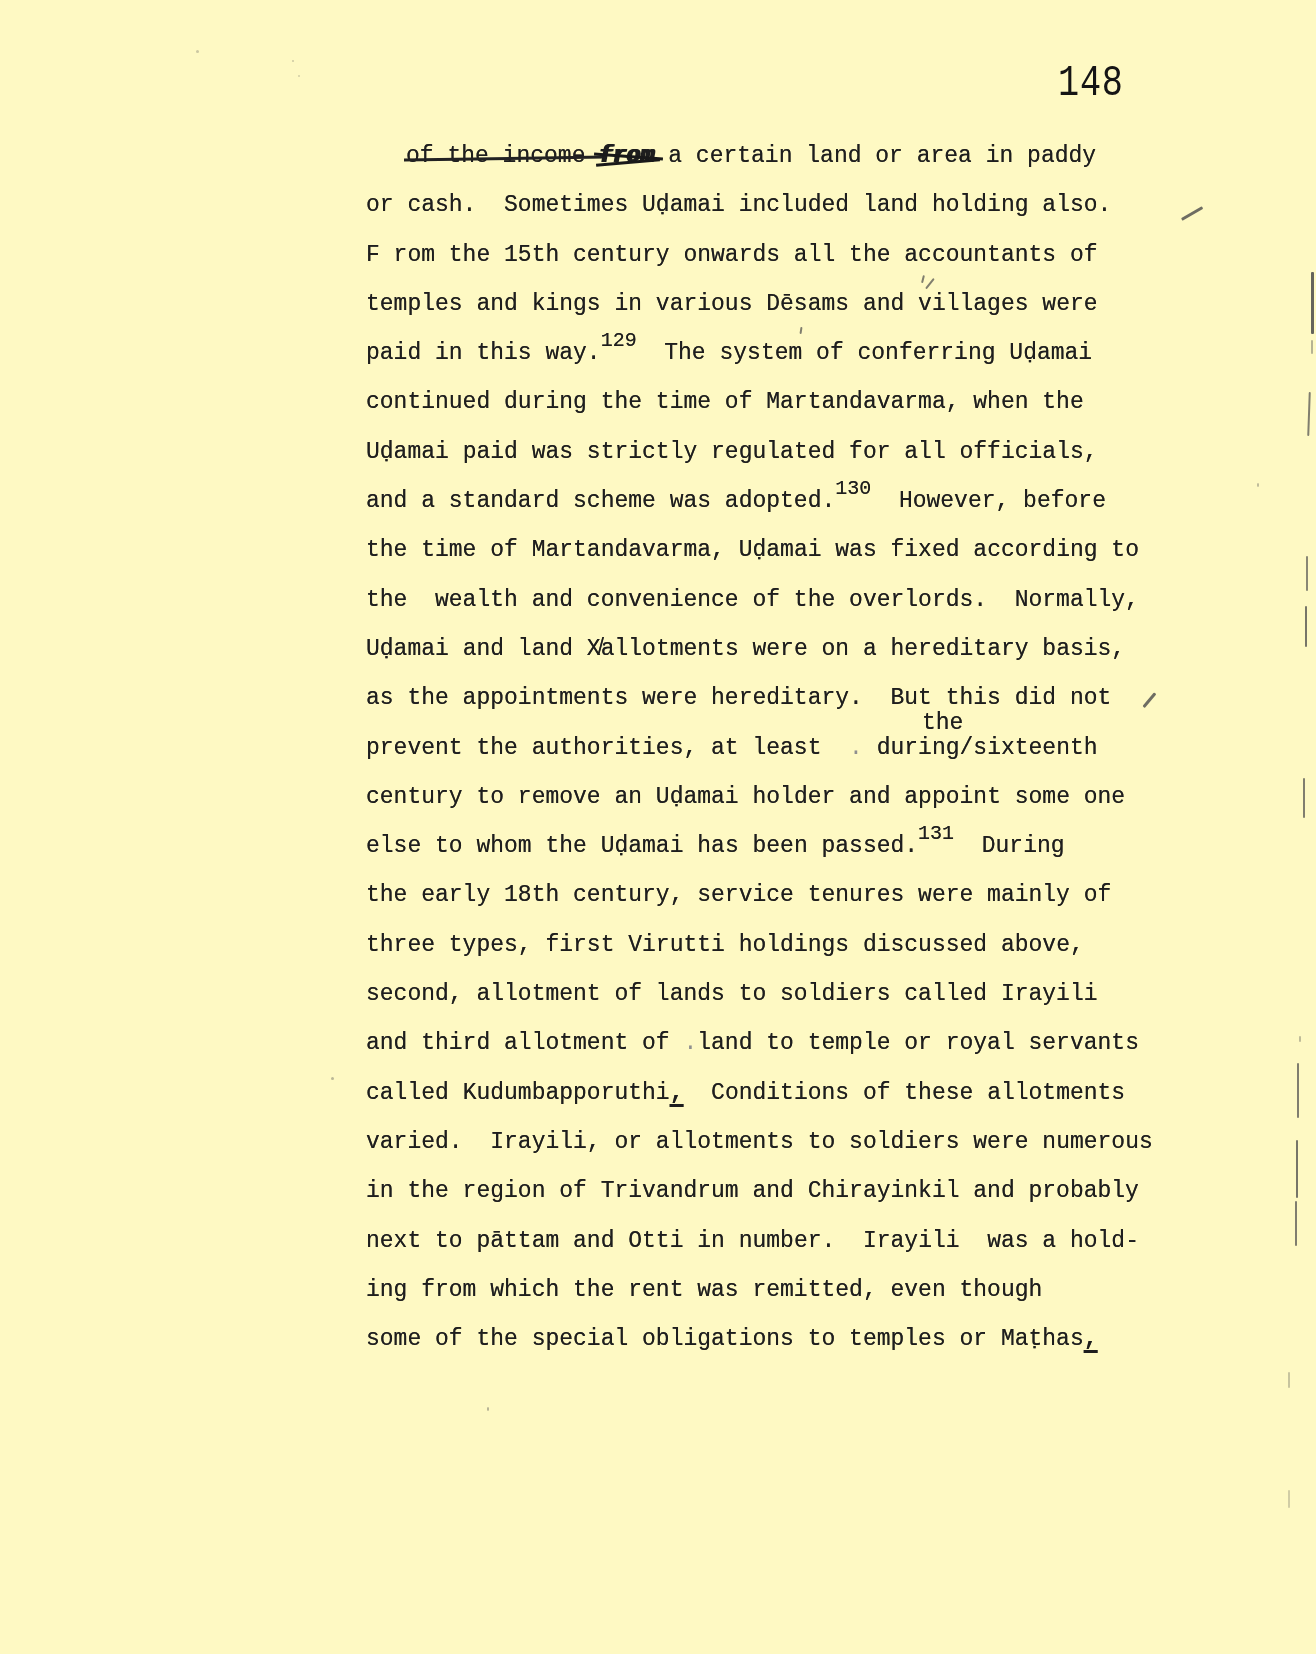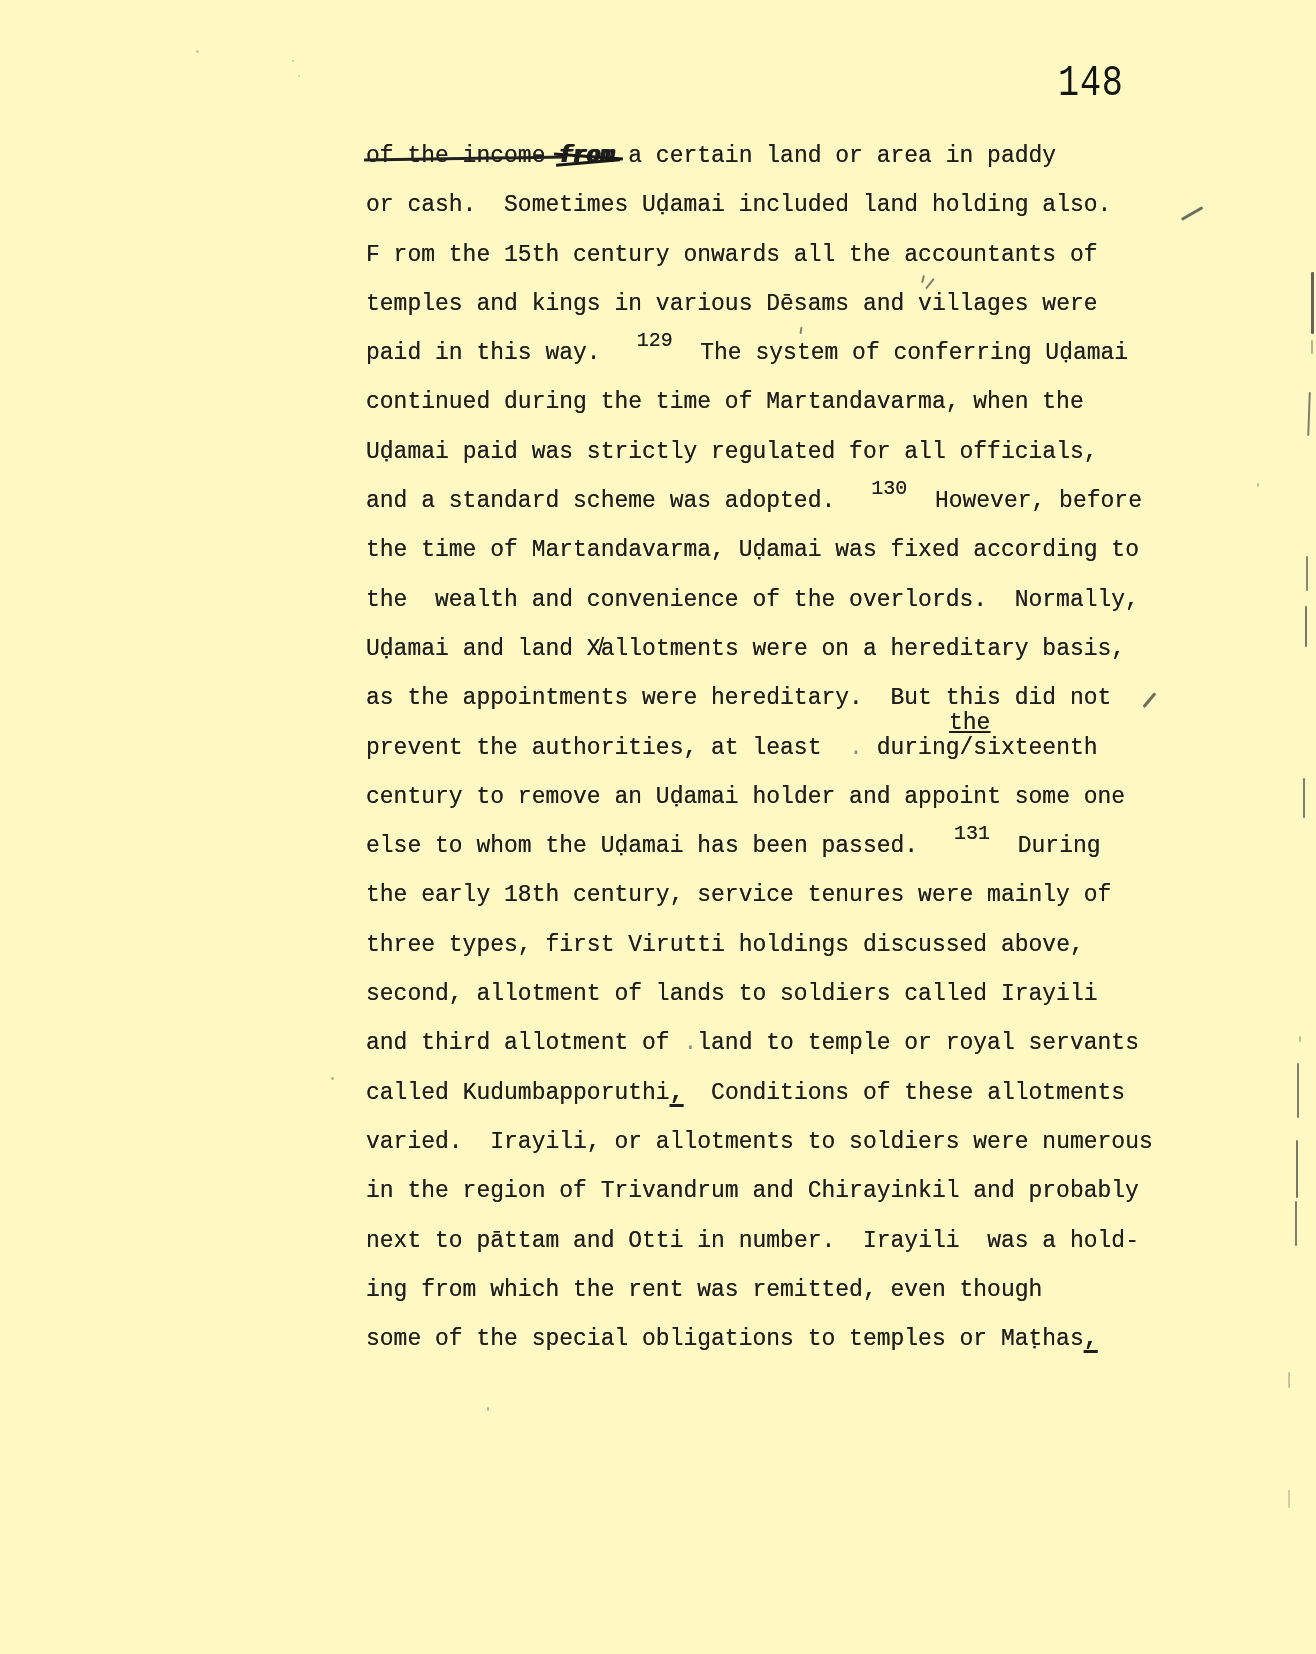--- a/index.html
+++ b/index.html
@@ -21,41 +21,40 @@
   .text{
     position:absolute;left:366px;top:132px;
     font-size:23px;line-height:49.3px;
     white-space:pre;
     text-shadow:0 0 .6px rgba(25,25,25,.75);
   }
   .line{height:49.3px;}
   .seg{display:inline;}
   .seg.u{text-decoration-thickness:2px;text-underline-offset:5px;}
   .seg.uh{text-decoration:underline;text-decoration-thickness:2.5px;text-underline-offset:5px;font-weight:bold;}
-  .seg.sup{font-size:20px;position:relative;top:-13px;margin-left:36px;}
+  .seg.sup{font-size:20px;position:relative;top:-13px;}
   .seg.faint{color:#8f8f8f;text-shadow:none;}
-  .seg.strike{position:relative;}
+  .seg.strike{position:relative;margin-left:40px;}
   .seg.strike::after{
     content:"";position:absolute;left:-2px;right:-6px;top:14px;height:3px;
     background:#222;transform:rotate(-0.8deg);
   }
   .seg.scribble{position:relative;font-weight:bold;text-shadow:1px 0 #1e1e1e,-1px 0 #1e1e1e;font-style:italic;}
   .seg.scribble::before{
     content:"";position:absolute;left:-5px;right:-9px;top:12px;height:3px;
     background:#191919;transform:rotate(4deg);
   }
   .seg.scribble::after{
     content:"";position:absolute;left:-3px;right:-6px;top:18px;height:3px;
     background:#191919;transform:rotate(-5deg);
   }
   .insert{
-    position:absolute;left:949px;top:712px;
+    position:absolute;left:922px;top:712px;
     font-size:23px;line-height:23px;
     text-shadow:0 0 .6px rgba(25,25,25,.75);
-    text-decoration:underline;
   }
   .pm{position:absolute;background:#4a4a4a;border-radius:1px;}
   .speck{position:absolute;background:#555;border-radius:50%;}
 </style>
 </head>
 <body>
 
 <div class="page">
 
   <div class="pageno">148</div>

